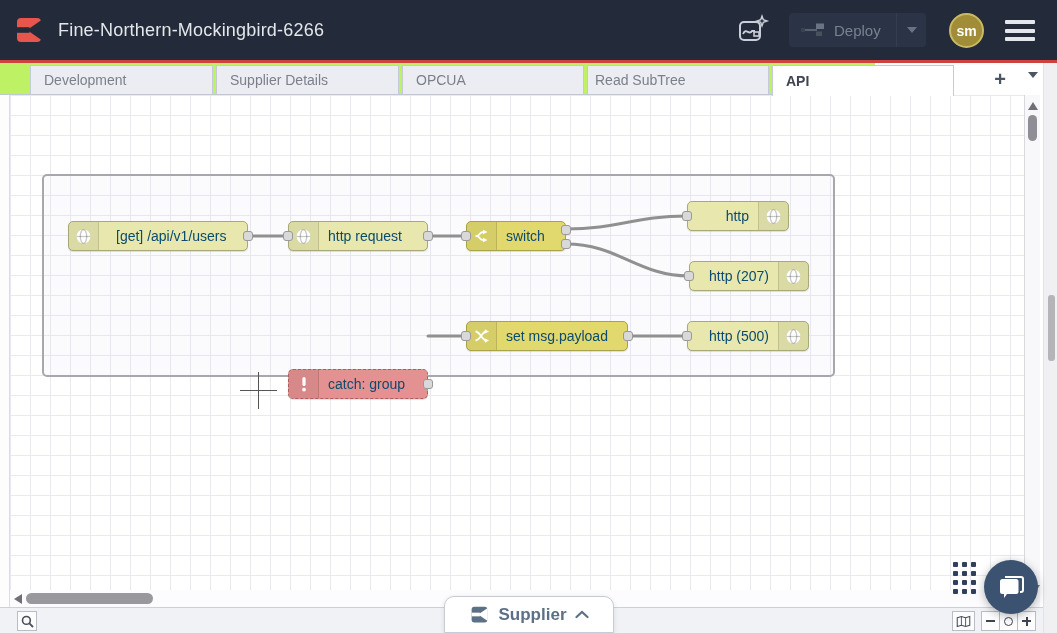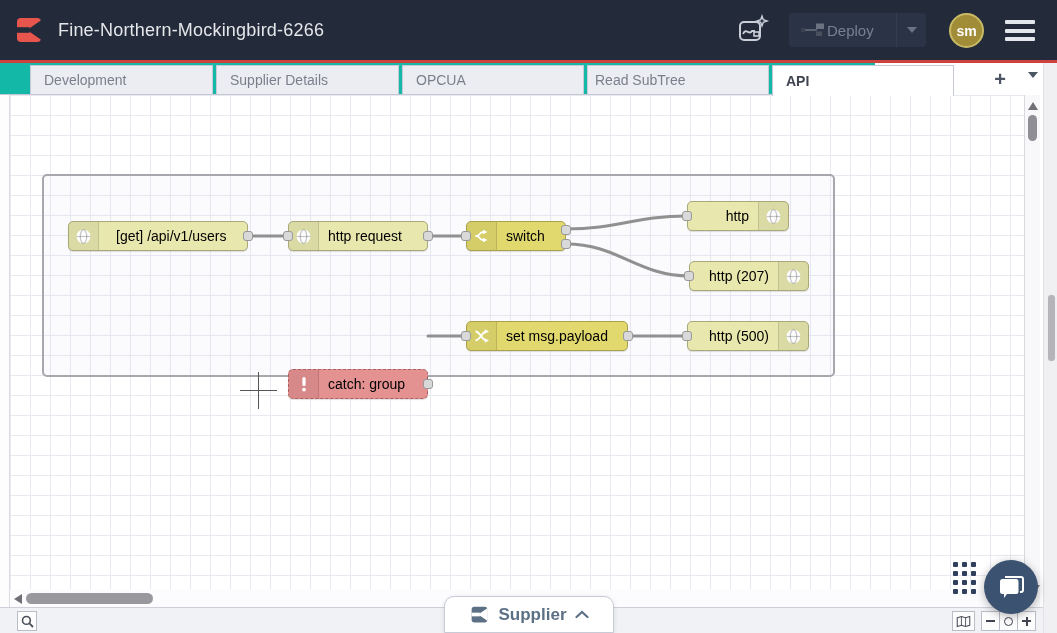--- a/index.html
+++ b/index.html
@@ -9,34 +9,34 @@
   
   .topbar { position:absolute; left:0; top:0; width:1057px; height:60px; background:#232b3a; }
   .redline { position:absolute; left:0; top:60px; width:1057px; height:3px; background:#cb423e; }
   .logo { position:absolute; left:13px; top:14px; width:32px; height:32px; }
   .app-title { position:absolute; left:58px; top:0; height:60px; display:flex; align-items:center;
                color:#e4e6ea; font-size:18px; letter-spacing:.2px; }
   .ai-btn { position:absolute; left:733px; top:11px; width:38px; height:38px; display:flex; align-items:center; justify-content:center; border-radius:4px; }
   .deploy-btn { position:absolute; left:789px; top:13px; width:137px; height:34px; background:#2b3446;
                 border-radius:4px; display:flex; align-items:center; }
   .deploy-icon { margin-left:12px; }
-  .deploy-label { color:#78818f; font-size:15px; margin-left:0; flex:1; }
+  .deploy-label { color:#78818f; font-size:15px; margin-left:7px; flex:1; }
   .deploy-caret-zone { width:30px; height:34px; display:flex; align-items:center; justify-content:center;
                        border-left:1px solid rgba(255,255,255,0.05); }
   .caret-down { width:0; height:0; border-left:5px solid transparent; border-right:5px solid transparent;
                 border-top:6px solid #6a7383; }
   .avatar { position:absolute; left:949px; top:13px; width:35px; height:35px; border-radius:50%;
             background:#a18c38; border:2px solid #c9ba66; color:#fff; font-weight:bold; font-size:14px;
             display:flex; align-items:center; justify-content:center; }
   .hamburger { position:absolute; left:1005px; top:20px; width:30px; height:21px;
                display:flex; flex-direction:column; justify-content:space-between; }
   .hamburger span { display:block; height:4px; background:#e3e6ea; border-radius:1px; }
 
   
-  .tabbar { position:absolute; left:0; top:63px; width:875px; height:32px; background:#14b8a6;
+  .tabbar { position:absolute; left:0; top:63px; width:875px; height:32px; background:#bef264;
             border-bottom:1px solid #c3c7d2;text-align:right; }
   .tab { position:absolute; top:2px; height:29px; background:#ecedf3; border:1px solid #c6cad6;
          border-bottom:none; display:flex; align-items:center; padding-left:13px;
          font-size:14px; color:#7a7f8a; }
   .tab.active { top:2px; height:31px; background:#fff; color:#3f4450; font-weight:bold; z-index:2; }
   .tab-add { position:absolute; top:2px; left:985px; width:30px; height:29px; display:flex; align-items:center;
              justify-content:center; color:#4b5563; font-size:20px; font-weight:bold; }
   .tab-caret { position:absolute; top:15px; left:1028px; }
   .tab-caret .caret-down { border-top-color:#4b5563; border-left-width:5px; border-right-width:5px; }
 
@@ -45,21 +45,21 @@
             border-right:1px solid #dcdce2; }
   .canvas { position:absolute; left:10px; top:95px; width:1014px; height:495px; background:#fff;
             background-image:linear-gradient(#e9e9f2 1px, transparent 1px),
                              linear-gradient(90deg,#e9e9f2 1px, transparent 1px);
             background-size:20px 20px; overflow:hidden; }
   .group-box { position:absolute; left:32px; top:79px; width:793px; height:203px;
                border:2px solid #a7a7ad; border-radius:5px; background:rgba(225,225,240,0.12); }
   .wires { position:absolute; left:0; top:0; width:1014px; height:495px; }
 
   .node { position:absolute; height:30px; border-radius:5px; border:1px solid; display:flex;
-          font-size:14px; color:#000000; box-shadow:0 1px 1px rgba(0,0,0,0.12); }
+          font-size:14px; color:#0c4a6e; box-shadow:0 1px 1px rgba(0,0,0,0.12); }
   .node .nlabel { flex:1; display:flex; align-items:center; padding:0 9px; white-space:nowrap; overflow:hidden; }
   .node .nlabel.right { justify-content:flex-end; }
   .icon-region { width:30px; display:flex; align-items:center; justify-content:center;
                  background:rgba(0,0,0,0.055); }
   .icon-left  { border-right:1px solid rgba(0,0,0,0.12); border-radius:4px 0 0 4px; }
   .icon-right { border-left:1px solid rgba(0,0,0,0.12); border-radius:0 4px 4px 0; }
   .node-http  { background:#e7e7ae; border-color:#a8a878; }
   .node-func  { background:#e2d96e; border-color:#aaa14b; }
   .node-catch { background:#e49191; border-color:#a86060; border-style:dashed;margin-top:48px; }
   .port { position:absolute; width:10px; height:10px; background:#d9d9d9; border:1px solid #999;

